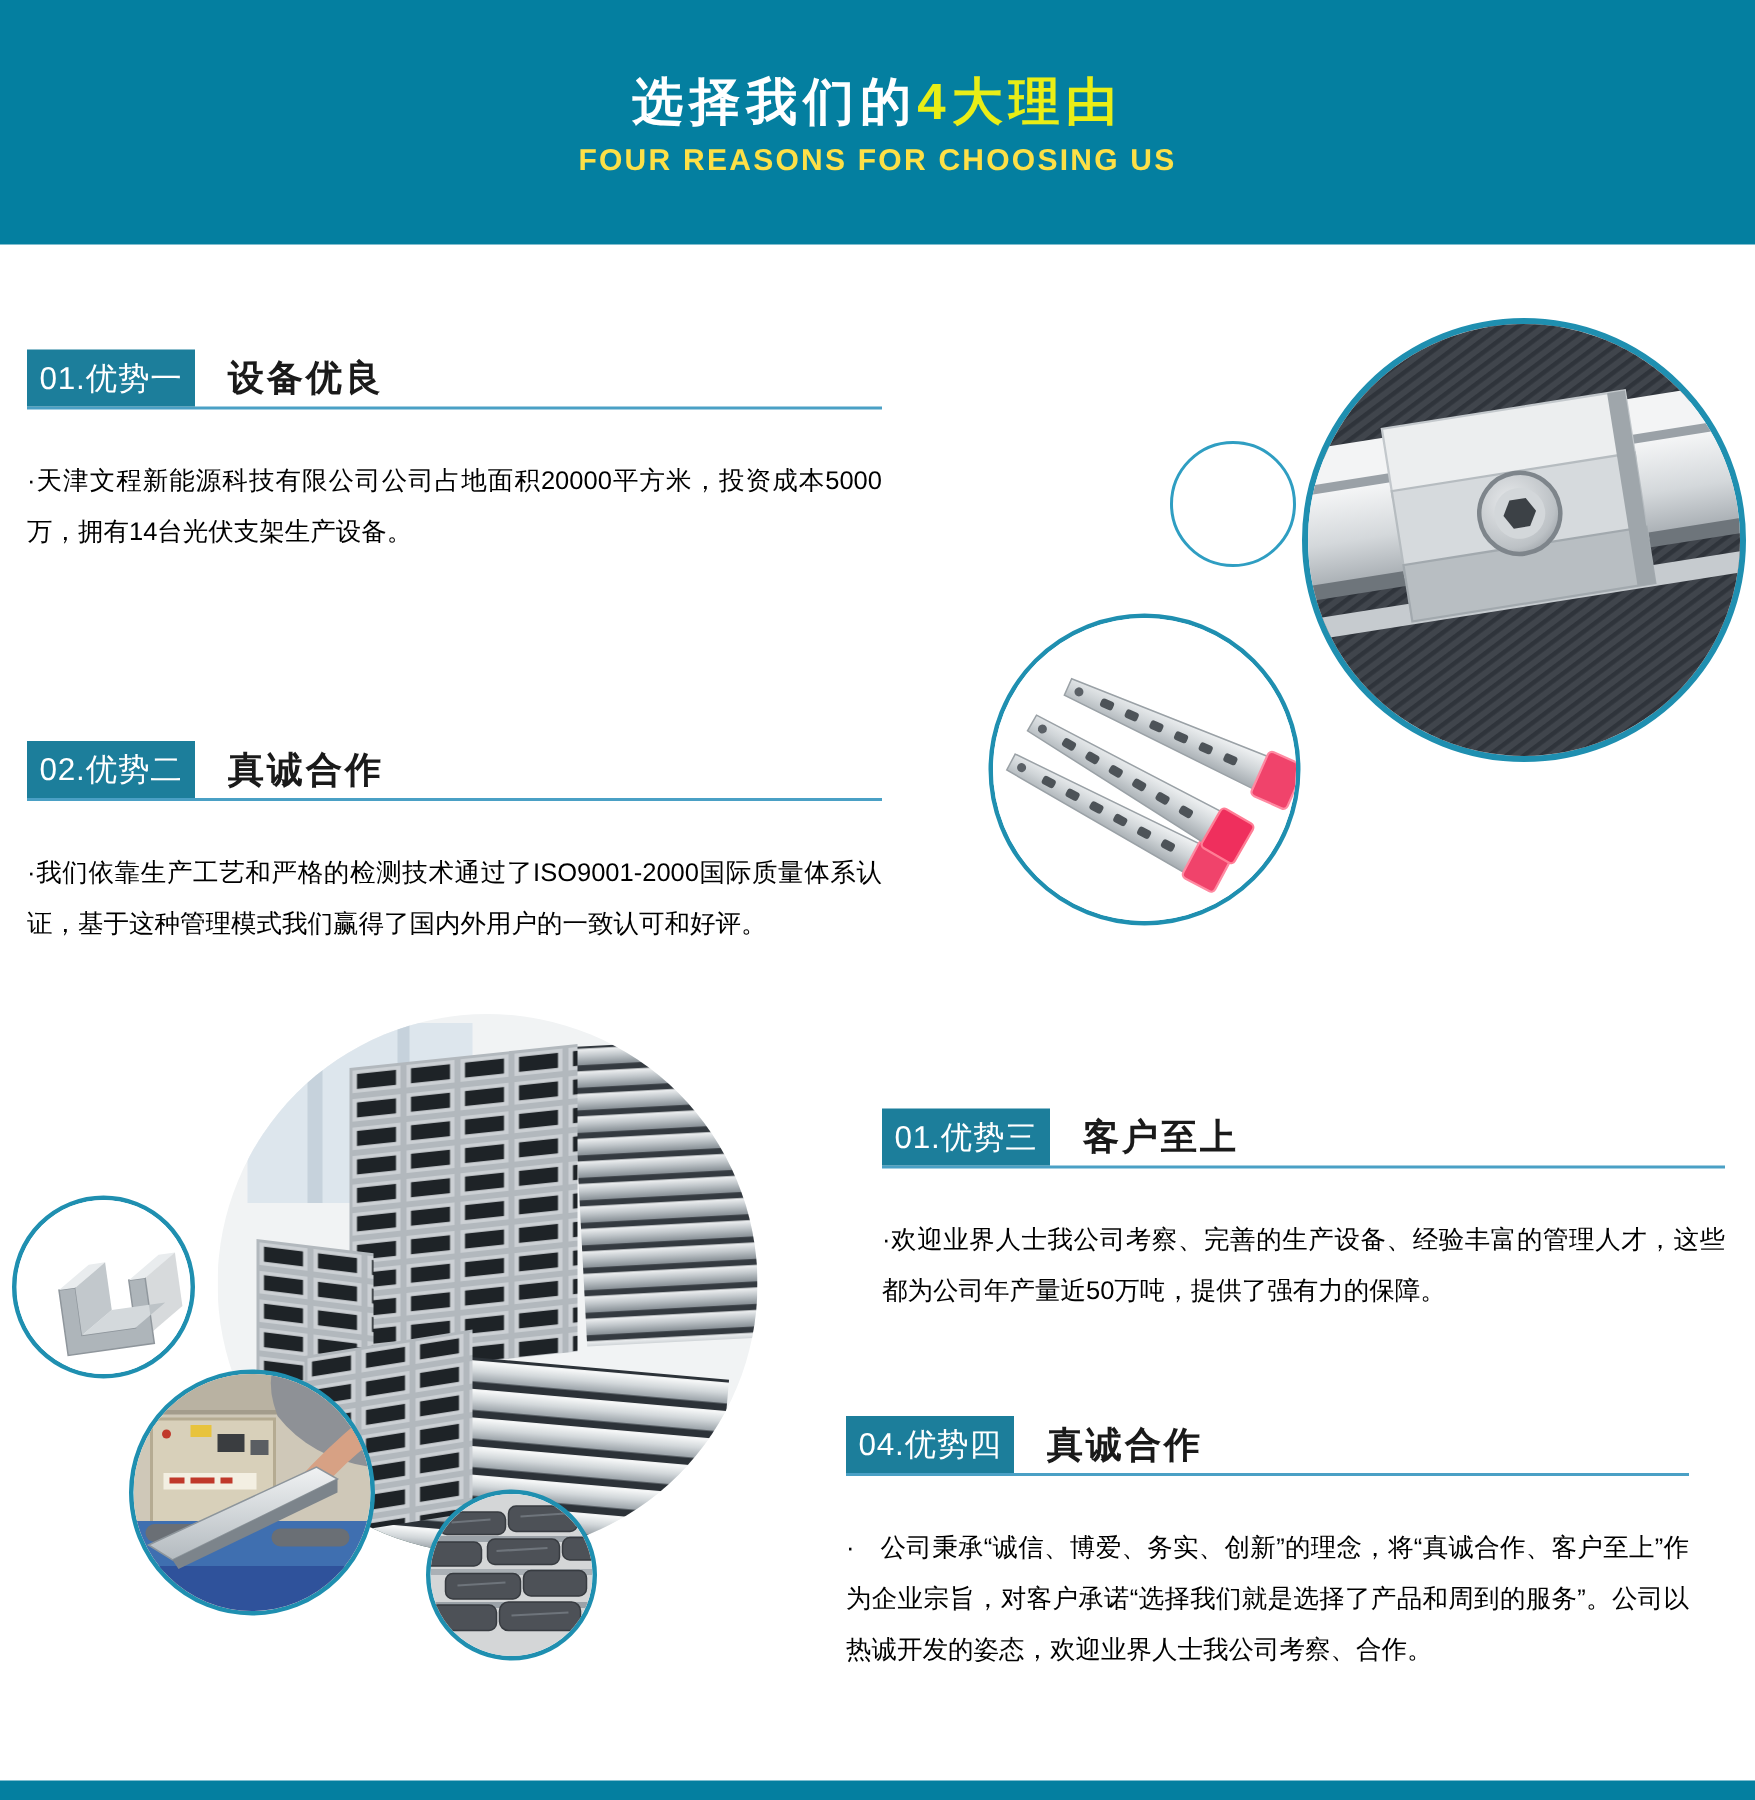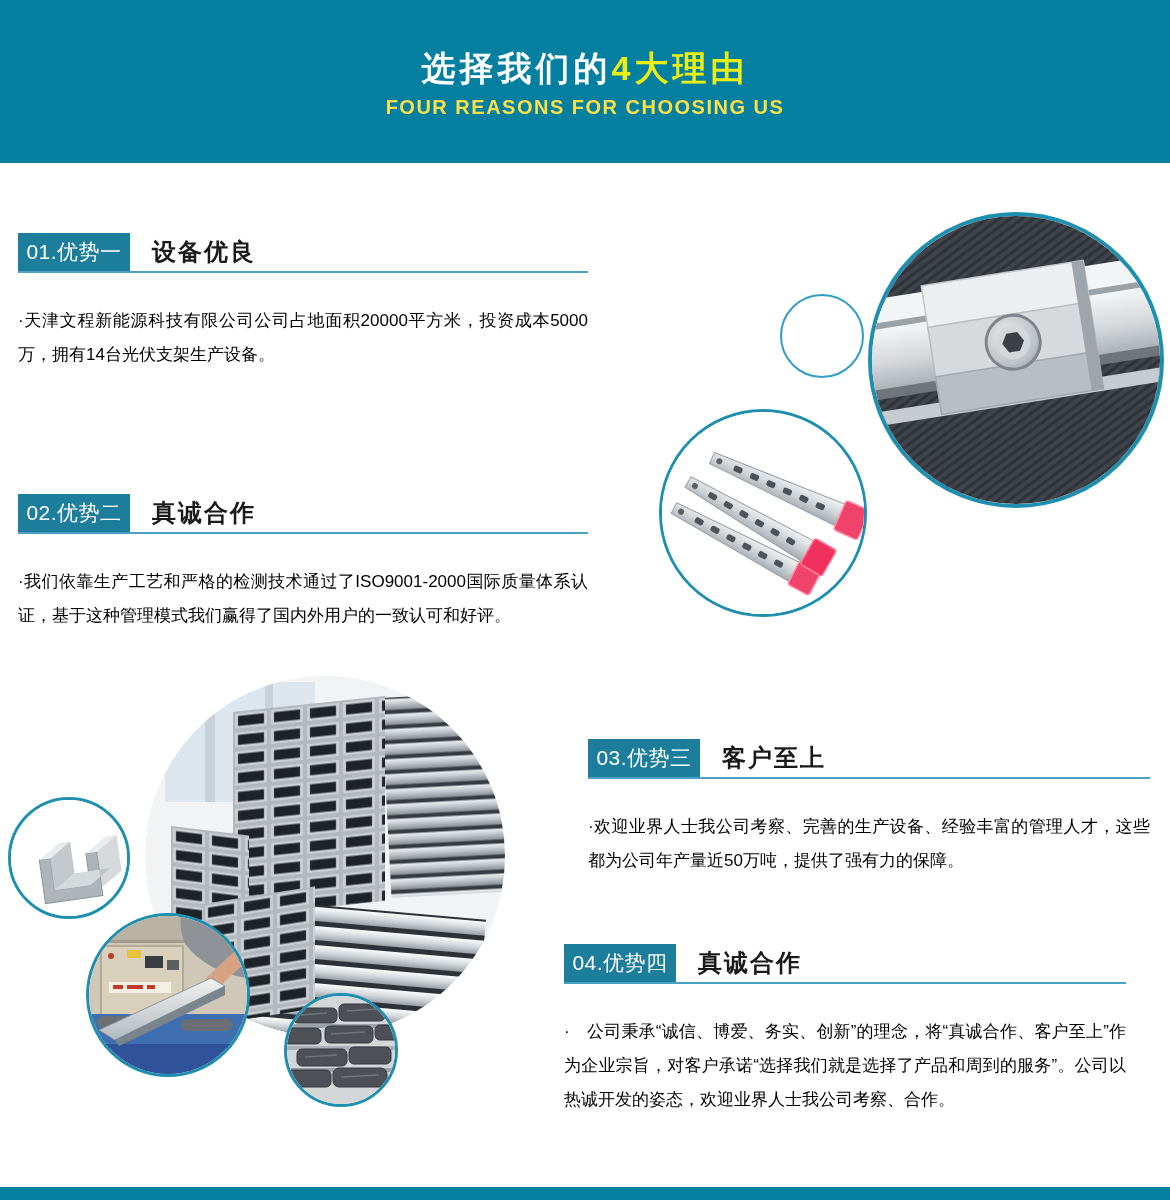--- a/index.html
+++ b/index.html
@@ -56,21 +56,21 @@
   <section class="feature f2">
     <div class="fhead">
       <div class="badge">02.优势二</div>
       <h2 class="ftitle">真诚合作</h2>
     </div>
     <p class="fbody">·我们依靠生产工艺和严格的检测技术通过了ISO9001-2000国际质量体系认证，基于这种管理模式我们赢得了国内外用户的一致认可和好评。</p>
   </section>
 
   <section class="feature f3">
     <div class="fhead">
-      <div class="badge">03.优势三</div>
+      <div class="badge">01.优势三</div>
       <h2 class="ftitle">客户至上</h2>
     </div>
     <p class="fbody">·欢迎业界人士我公司考察、完善的生产设备、经验丰富的管理人才，这些都为公司年产量近50万吨，提供了强有力的保障。</p>
   </section>
 
   <section class="feature f4">
     <div class="fhead">
       <div class="badge">04.优势四</div>
       <h2 class="ftitle">真诚合作</h2>
     </div>

